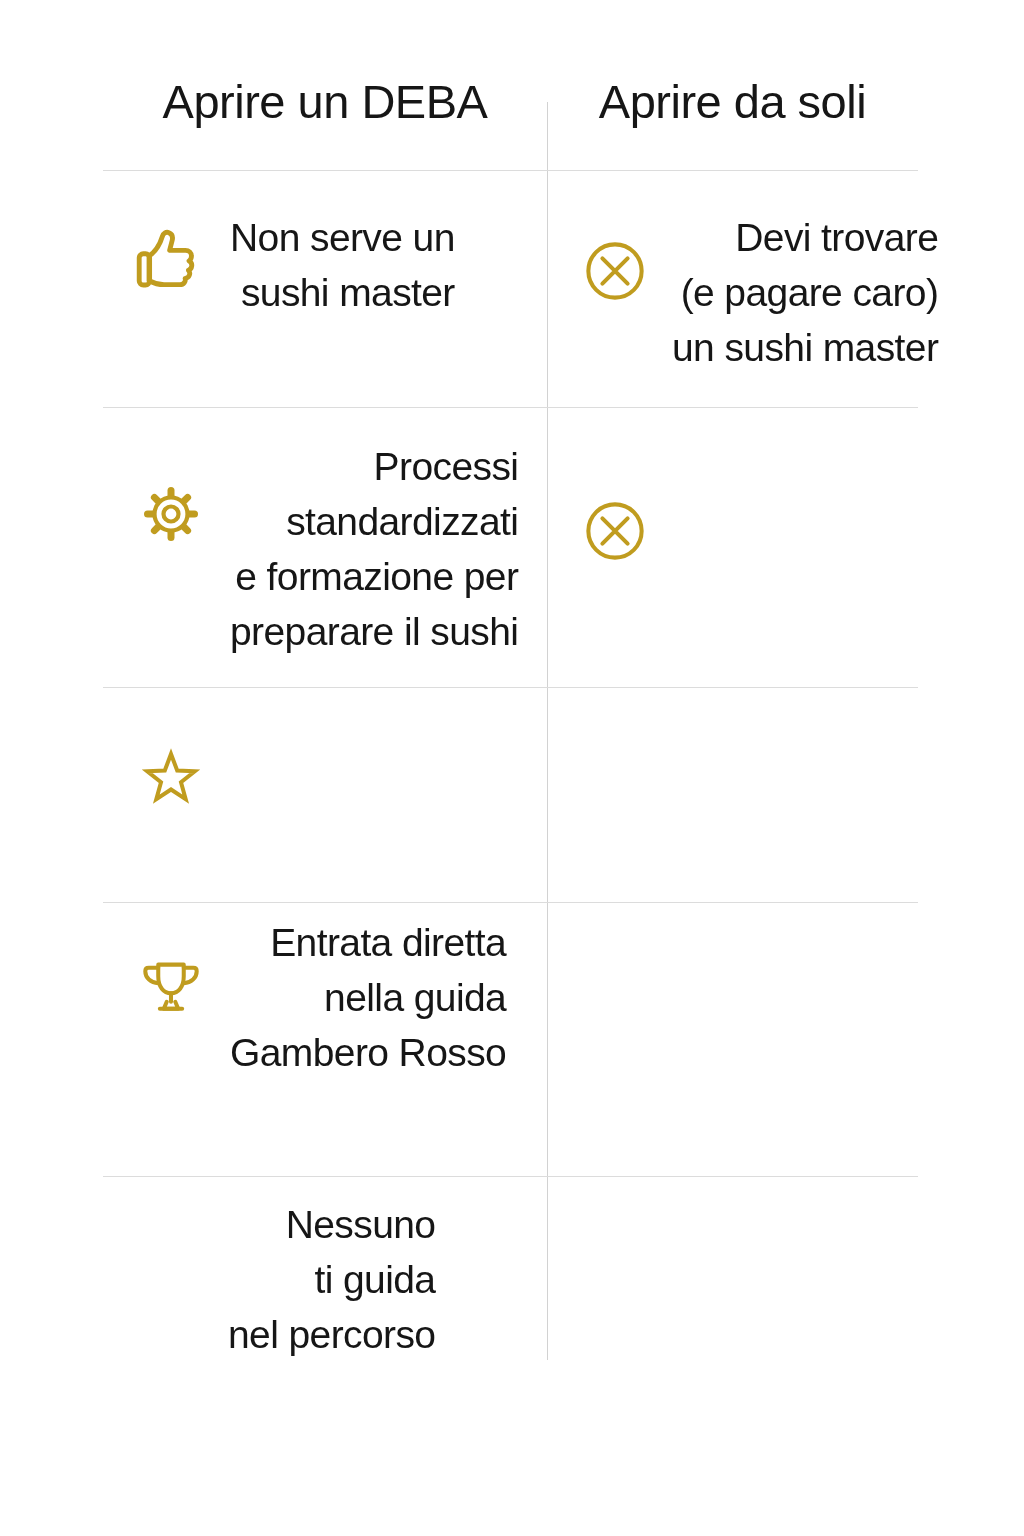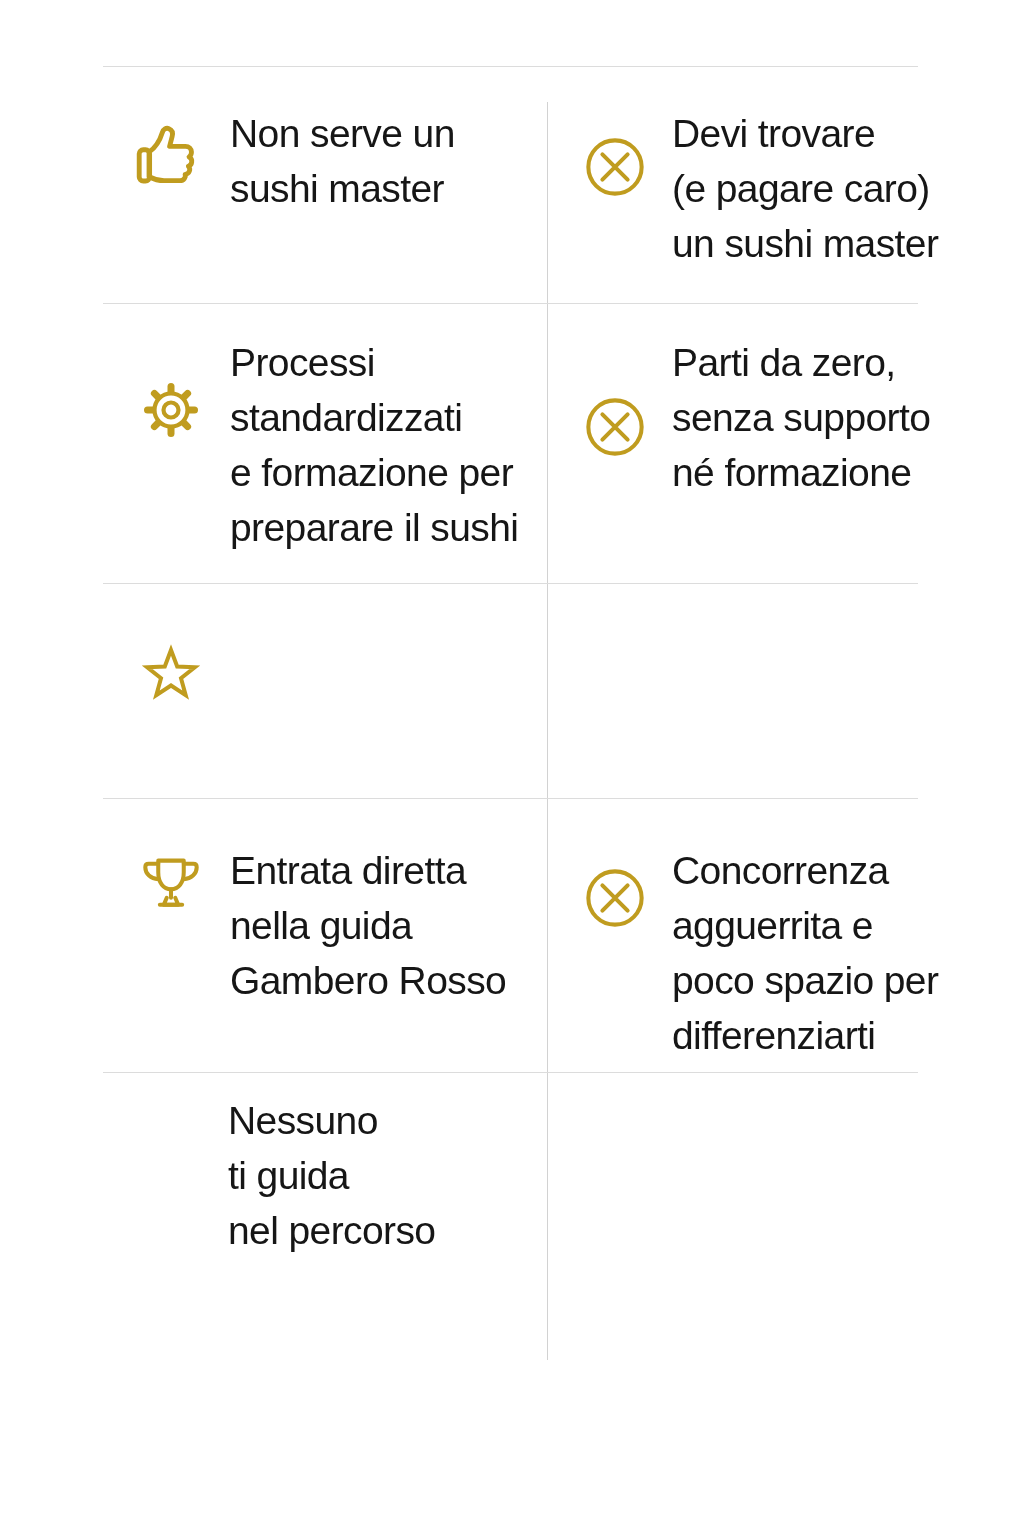--- a/index.html
+++ b/index.html
@@ -48,53 +48,58 @@
   .row-3 { height:215px; }
   .row-4 { height:274px; }
   .row-5 { height:184px; }
   .cell { position:relative; }
   .cell-text {
     position:absolute;
     font-size:39px;
     line-height:55px;
     letter-spacing:-0.6px;
     white-space:pre;
+    text-align:right;
   }
   .cell.left  .cell-text { left:127px; }
   .cell.right .cell-text { left:125px; }
   .cell-icon {
     position:absolute;
     color:#c09c1f;
   }
   .cell-icon svg { display:block; }
   
   .row-1 .cell-text { top:39px; }
   .row-2 .cell-text { top:31px; }
   .row-3 .cell.left  .cell-text { top:37px; }
   .row-3 .cell.right .cell-text { top:28px; }
-  .row-4 .cell-text { top:44px; }
+  .row-4 .cell-text { top:12px; }
   .row-5 .cell-text { top:20px; }
   
   .icon-thumb  { left:31px; top:51px; }
   .icon-x-1    { left:37px; top:69px; }
   .icon-gear   { left:36px; top:74px; }
   .icon-x-2    { left:37px; top:92px; }
   .icon-hand   { left:36px; top:50px; }
   .icon-star   { left:36px; top:58px; }
   .icon-trophy { left:34px; top:53px; }
   .icon-x-4    { left:37px; top:68px; }
   .icon-euro   { left:36px; top:31px; }
 </style>
 </head>
 <body>
 
 <div class="table">
 
   <div class="vline"></div>
 
+  <div class="header-row">
+    <div class="header-cell">Aprire un DEBA</div>
+    <div class="header-cell">Aprire da soli</div>
+  </div>
 
   <div class="row row-1">
     <div class="cell left">
       <span class="cell-icon icon-thumb">
         <svg width="74" height="74" viewBox="0 0 64 64" fill="none" stroke="currentColor" stroke-width="4.2" stroke-linecap="round" stroke-linejoin="round">
           <rect x="4.5" y="27.5" width="9" height="27" rx="3.5"></rect>
           <path d="M13 29.5 C18 26 22.5 19 24.5 12.5 C25.4 9.6 27.8 8.2 30.2 9.2 C32.7 10.2 33.8 12.8 33 16 L30.8 24.5 H44.5 C47.5 24.5 49.7 26.7 49.7 29.5 C49.7 31.3 48.9 32.8 47.6 33.7 C49.2 34.6 50.2 36.3 49.9 38.2 C49.7 39.8 48.6 41.2 47.1 41.8 C48.1 42.9 48.5 44.5 47.9 46 C47.3 47.6 45.8 48.6 44.2 48.7 C44.6 49.8 44.4 51.2 43.6 52.3 C42.7 53.5 41.2 54.2 39.7 54.2 H26 C21.5 54.2 16.8 52.8 13 50.8 Z"></path>
         </svg>
       </span>
       <div class="cell-text">Non serve un
@@ -136,23 +141,20 @@
 e formazione per
 preparare il sushi</div>
     </div>
     <div class="cell right">
       <span class="cell-icon icon-x-2">
         <svg width="62" height="62" viewBox="0 0 64 64" fill="none" stroke="currentColor" stroke-width="4.2" stroke-linecap="round">
           <circle cx="32" cy="32" r="27.5"></circle>
           <path d="M19 19 L45 45 M45 19 L19 45"></path>
         </svg>
       </span>
-      <div class="cell-text">Parti da zero,
-senza supporto
-né formazione</div>
     </div>
   </div>
 
   <div class="row row-3">
     <div class="cell right">
       <span class="cell-icon icon-star">
         <svg width="64" height="64" viewBox="0 0 64 64" fill="none" stroke="currentColor" stroke-width="4" stroke-linejoin="miter">
           <path d="M32 8 L38.2 24.5 L55.8 25.3 L42 36.2 L46.7 53.2 L32 43.5 L17.3 53.2 L22 36.2 L8.2 25.3 L25.8 24.5 Z"></path>
         </svg>
       </span>
@@ -168,32 +170,20 @@
           <path d="M44 11 H53 C55 11 56.2 12.3 56.2 14.2 C56.2 20.5 51 25 44 25.5"></path>
           <path d="M32 35 V43"></path>
           <path d="M28 43 L25.2 49.6 H38.8 L36 43"></path>
           <path d="M21.5 49.6 H42.5"></path>
         </svg>
       </span>
       <div class="cell-text">Entrata diretta
 nella guida
 Gambero Rosso</div>
     </div>
-    <div class="cell right">
-      <span class="cell-icon icon-x-4">
-        <svg width="62" height="62" viewBox="0 0 64 64" fill="none" stroke="currentColor" stroke-width="4.2" stroke-linecap="round">
-          <circle cx="32" cy="32" r="27.5"></circle>
-          <path d="M19 19 L45 45 M45 19 L19 45"></path>
-        </svg>
-      </span>
-      <div class="cell-text">Concorrenza
-agguerrita e
-poco spazio per
-differenziarti</div>
-    </div>
   </div>
 
   <div class="row row-5">
     <div class="cell right">
       <div class="cell-text">Nessuno
 ti guida
 nel percorso</div>
     </div>
   </div>
 

